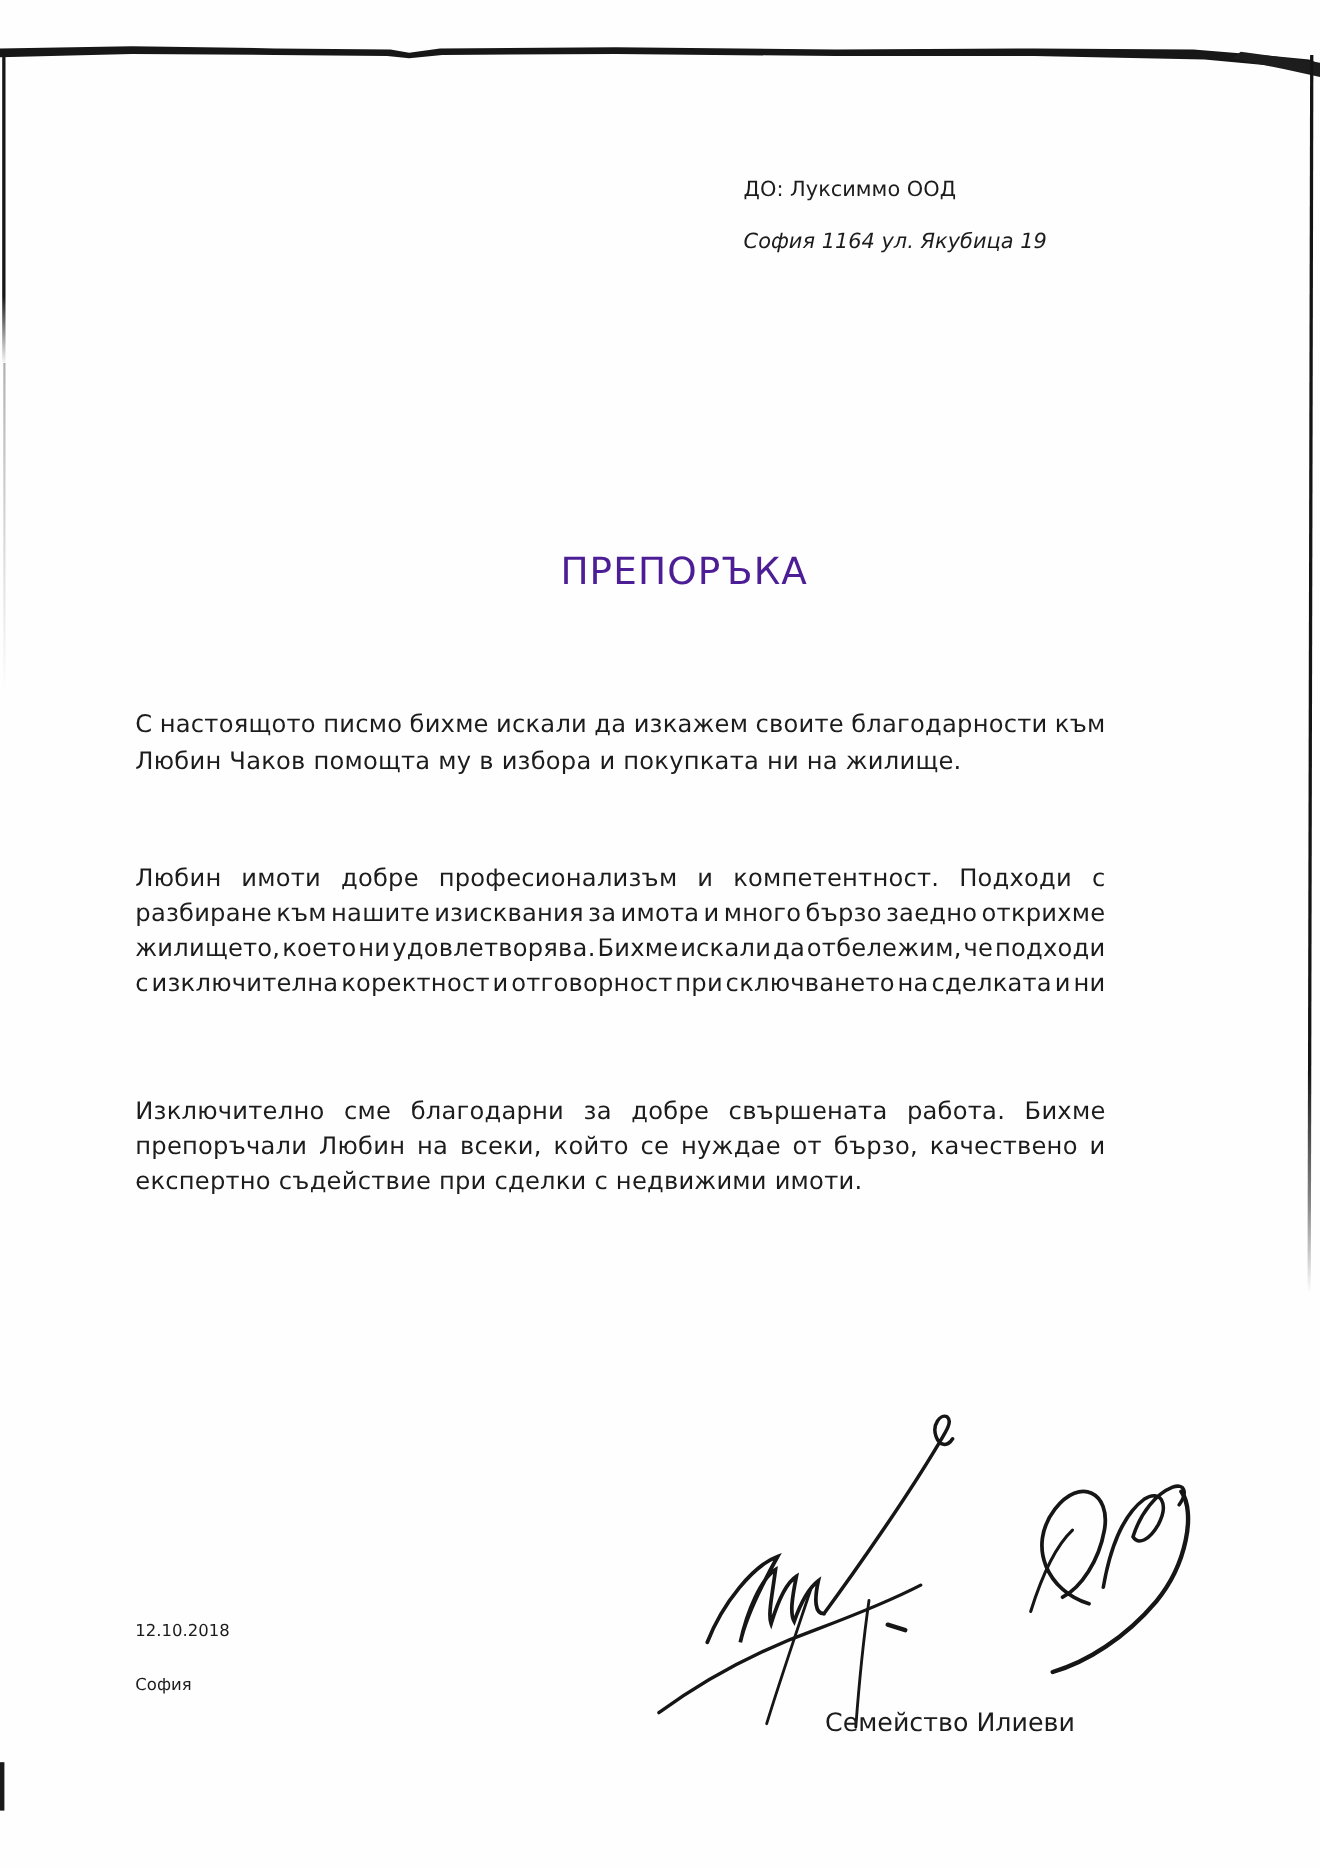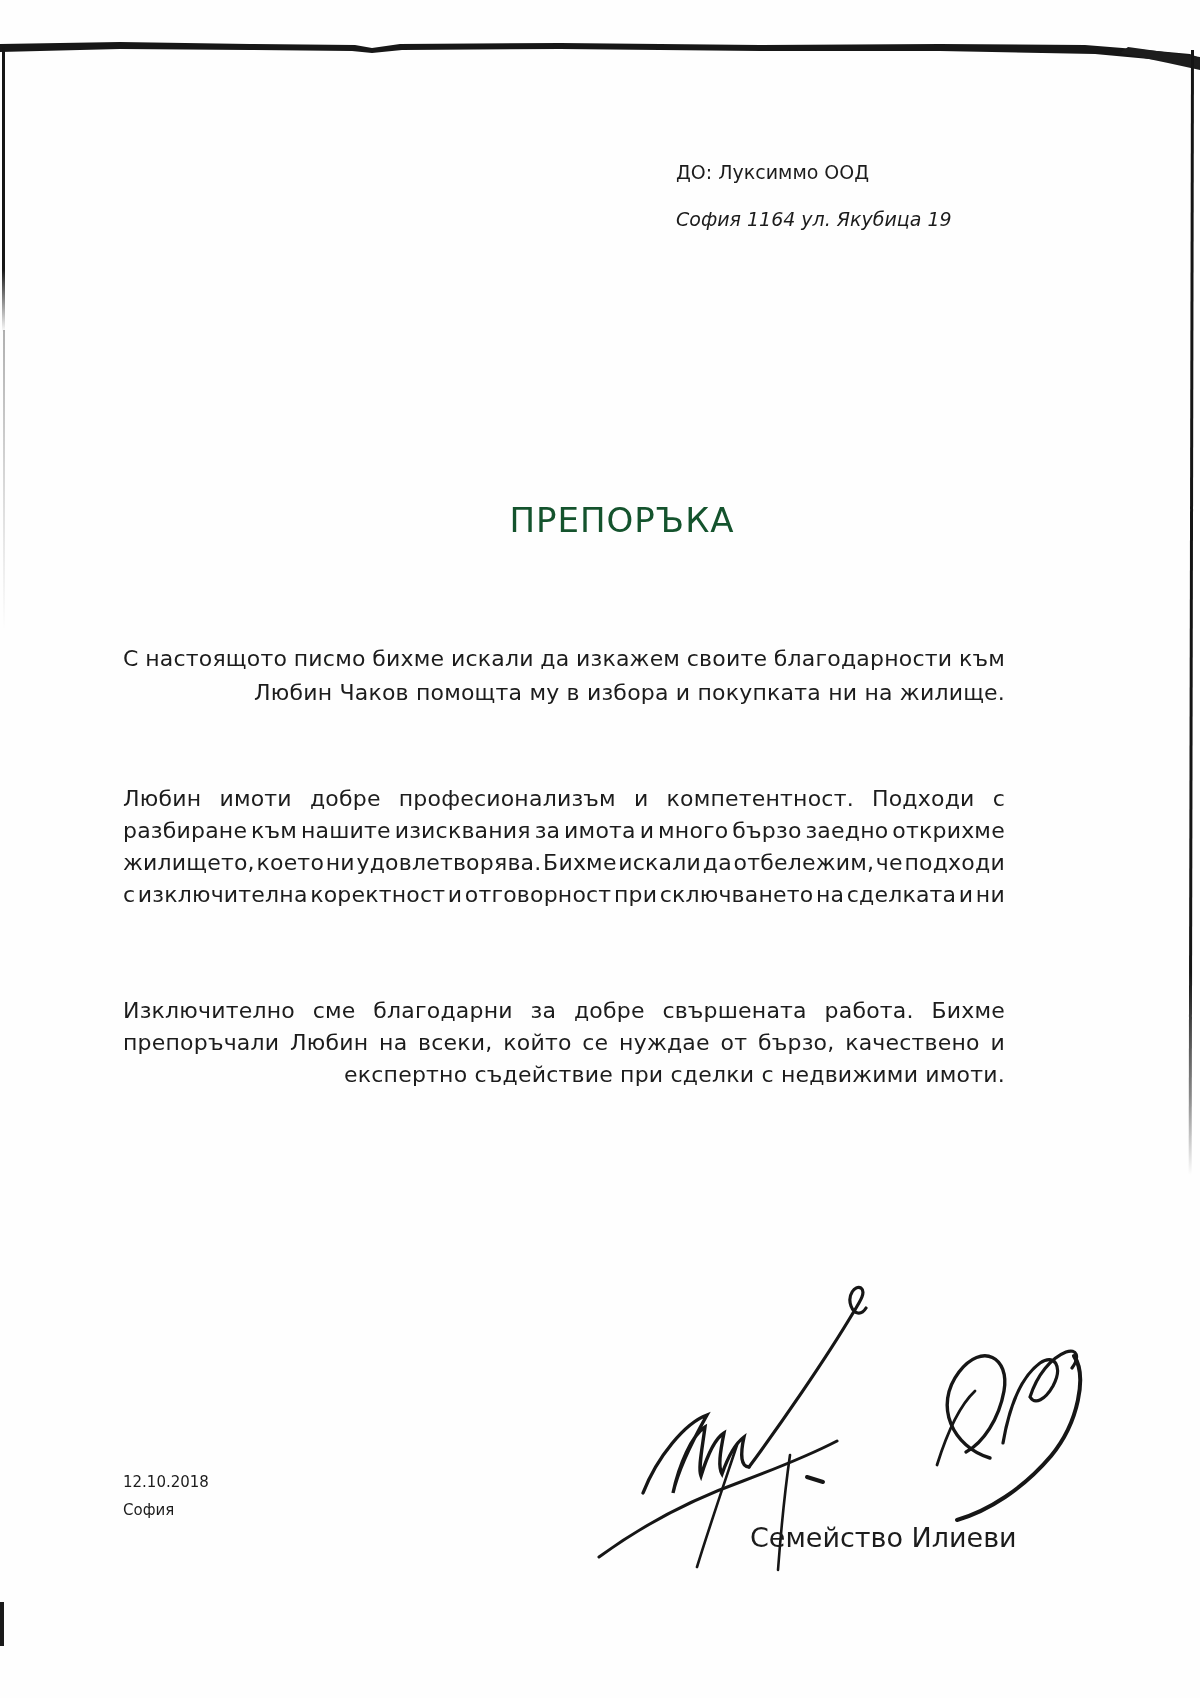--- a/index.html
+++ b/index.html
@@ -19,31 +19,31 @@
     background:linear-gradient(rgba(30,30,30,.35),rgba(30,30,30,0));}
   .scan-left-bottom{position:absolute;left:0;top:1602px;width:4px;height:44px;background:#1a1a1a;}
   .scan-right-line{position:absolute;left:1191px;top:50px;width:3px;height:1125px;
     transform:rotate(.12deg);transform-origin:top;
     background:linear-gradient(#141414 0 82%,rgba(20,20,20,.5) 93%,rgba(20,20,20,0));}
 
   
   .recipient{position:absolute;left:676px;top:160px;font-size:19px;line-height:25px;}
   .recipient .r2{margin-top:22px;font-style:italic;}
   .doc-title{position:absolute;left:123px;top:500px;width:882px;text-align:center;
-    padding-left:58px;box-sizing:content-box;font-size:34px;letter-spacing:1px;color:#14532d;}
+    padding-left:58px;box-sizing:content-box;font-size:34px;letter-spacing:1px;color:#4c1d95;}
   .para{position:absolute;left:123px;width:882px;font-size:22px;letter-spacing:.2px;}
   .para .ln{height:32px;}
   .jline{display:flex;justify-content:space-between;white-space:nowrap;}
-  .plain{text-align:right;white-space:nowrap;}
+  .plain{text-align:left;white-space:nowrap;}
   #p1{top:646px;} #p1 .ln{height:34px;}
   #p2{top:786px;}
   #p3{top:998px;}
   .date-block{position:absolute;left:123px;top:1473px;font-size:15px;}
-  .date-block .city{margin-top:10px;}
-  .sig-name{position:absolute;left:750px;top:1522px;font-size:27px;text-align:right;}
+  .date-block .city{margin-top:31px;}
+  .sig-name{position:absolute;left:750px;top:1554px;font-size:23px;text-align:right;}
   .sig-svg{position:absolute;left:585px;top:1175px;width:510px;height:400px;}
 </style>
 </head>
 <body>
 
 <div class="page">
 
   <svg class="scan-top" viewBox="0 0 1200 80" preserveAspectRatio="none">
     <path fill="#171717" d="M0,44 L120,42 L250,44 L355,45 L372,48 L400,44 L560,43 L760,45 L940,44 L1085,45 L1135,49 L1190,54 L1200,58 L1200,66 L1160,60 L1095,54 L940,51 L760,51 L560,49 L402,50 L372,53 L352,51 L250,50 L120,49 L0,52 Z"></path>
     <path fill="#1d1d1d" d="M1128,47 L1200,57 L1200,70 L1168,63 L1120,53 Z"></path>

